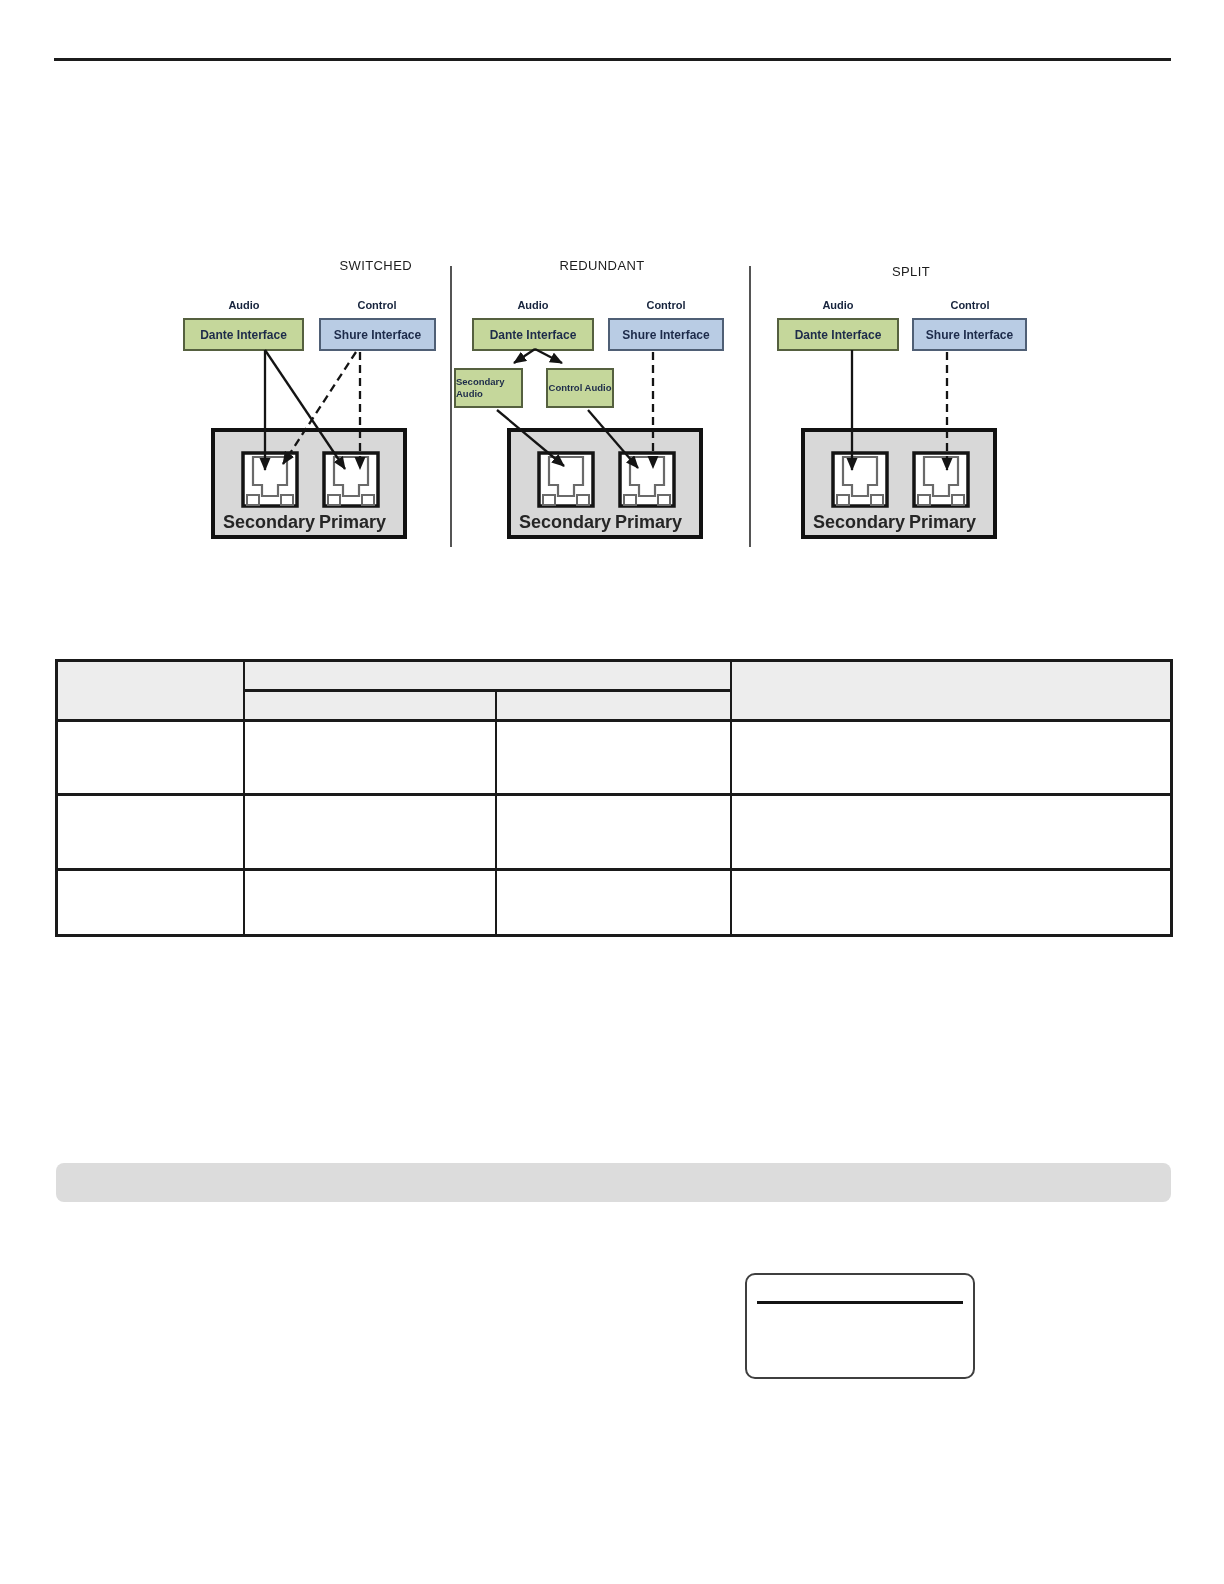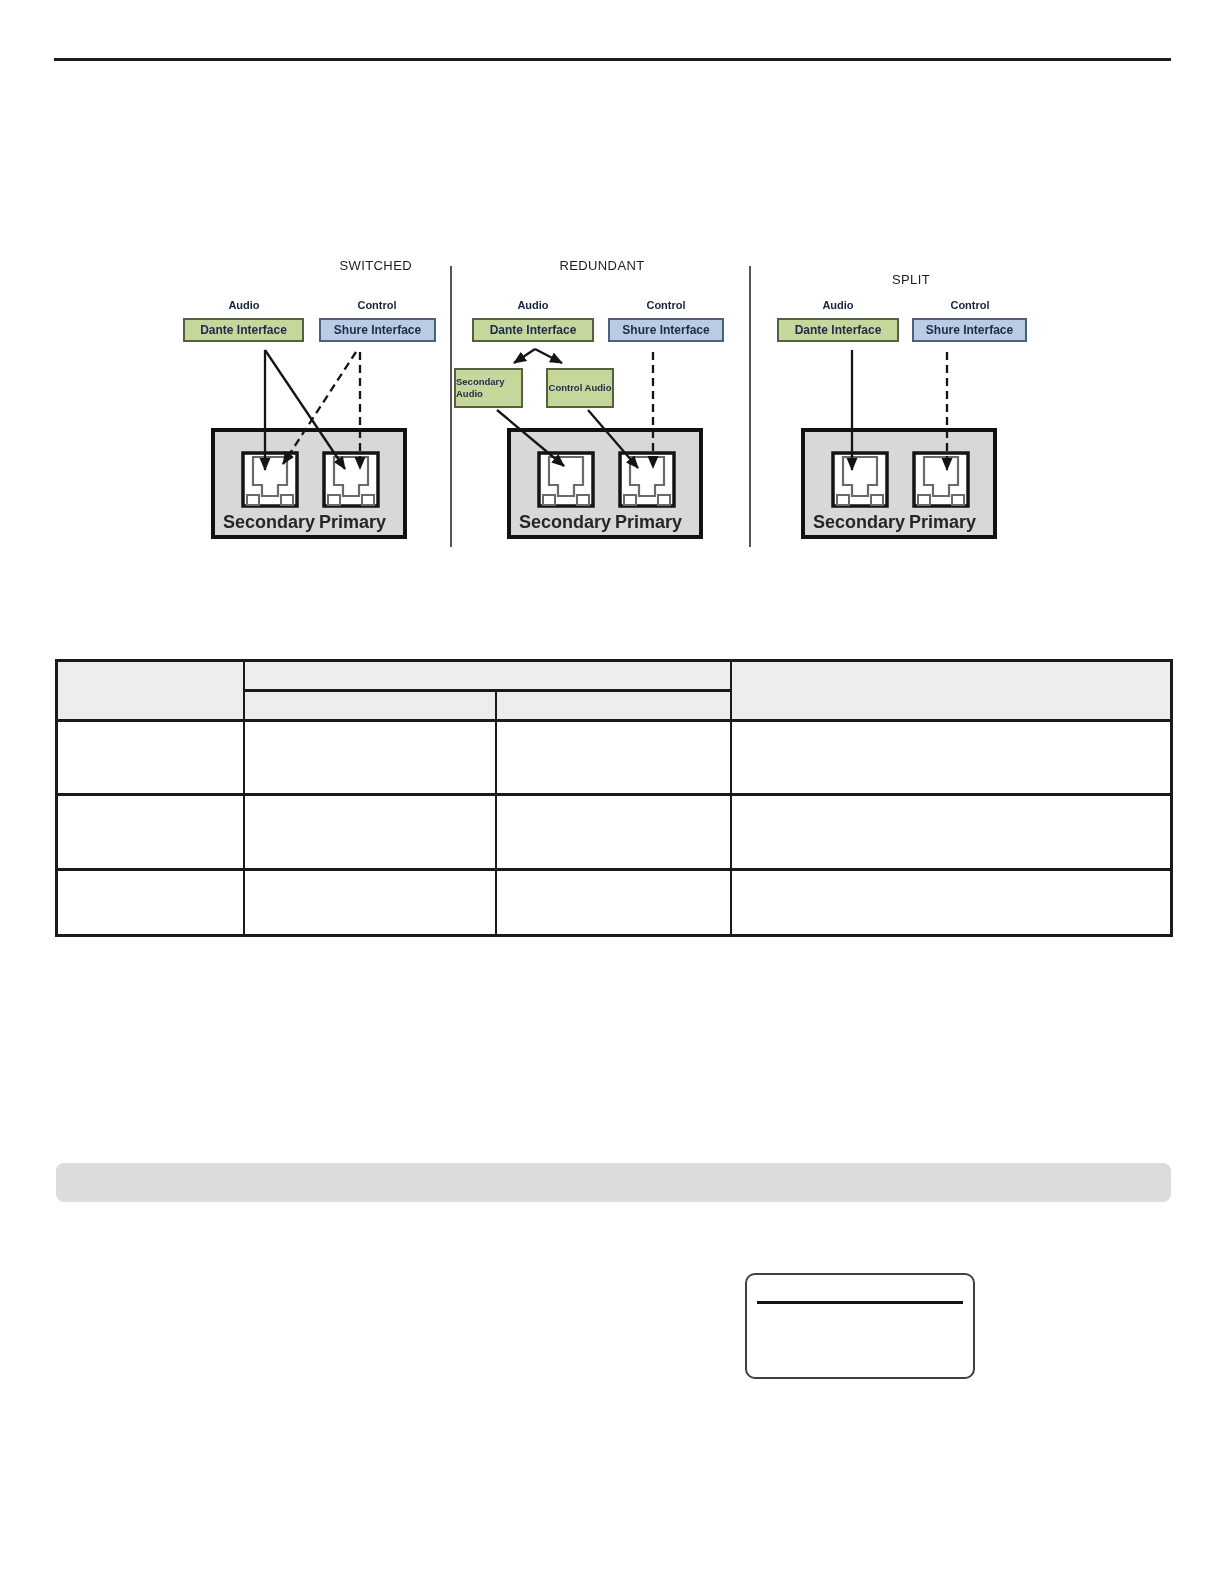--- a/index.html
+++ b/index.html
@@ -9,21 +9,21 @@
   }
   .abs{position:absolute;}
   .toprule{background:#1c1c1c;height:3px;}
   .dia-title{
     font-size:13px;letter-spacing:.4px;color:#1c1c1c;text-align:center;font-weight:500;
   }
   .col-label{
     font-size:11px;font-weight:700;color:#16233c;text-align:center;
   }
   .ibox{
-    box-sizing:border-box;height:24px;border:2px solid #4f555e;
+    box-sizing:border-box;height:33px;border:2px solid #4f555e;
     display:flex;align-items:center;justify-content:center;
     font-size:12px;font-weight:700;color:#1d2b4a;
   }
   .ibox.green{background:#c5d79b;border-color:#55603f;}
   .ibox.blue{background:#b9cce4;border-color:#4f5f75;}
   .sbox{
     box-sizing:border-box;border:2px solid #55603f;background:#c5d79b;
     display:flex;align-items:center;justify-content:center;
     font-size:9.5px;font-weight:700;color:#1d2b4a;line-height:1.3;
   }
@@ -104,21 +104,21 @@
         <rect x="2" y="2" width="54" height="53" fill="#ffffff" stroke="#141414" stroke-width="3.5"></rect>
         <path d="M12,6 H46 V34 H37 V45 H21 V34 H12 Z" fill="#ffffff" stroke="#6a6a6a" stroke-width="2.2"></path>
         <rect x="6" y="44" width="12" height="10" fill="#ffffff" stroke="#6a6a6a" stroke-width="2"></rect>
         <rect x="40" y="44" width="12" height="10" fill="#ffffff" stroke="#6a6a6a" stroke-width="2"></rect>
       </svg>
     </div>
     <span class="portlabel" style="left:8px;width:92px;">Secondary</span>
     <span class="portlabel" style="left:100px;width:75px;">Primary</span>
   </div>
 
-  <div class="abs dia-title" style="left:801px;top:272px;width:220px;">SPLIT</div>
+  <div class="abs dia-title" style="left:801px;top:264px;width:220px;">SPLIT</div>
   <div class="abs col-label" style="left:778px;top:299px;width:120px;">Audio</div>
   <div class="abs col-label" style="left:910px;top:299px;width:120px;">Control</div>
   <div class="abs ibox green" style="left:777px;top:318px;width:122px;">Dante Interface</div>
   <div class="abs ibox blue" style="left:912px;top:318px;width:115px;">Shure Interface</div>
   <div class="abs panel" style="left:801px;top:428px;">
     <div class="jack" style="left:26px;">
       <svg width="58" height="57" viewBox="0 0 58 57">
         <rect x="2" y="2" width="54" height="53" fill="#ffffff" stroke="#141414" stroke-width="3.5"></rect>
         <path d="M12,6 H46 V34 H37 V45 H21 V34 H12 Z" fill="#ffffff" stroke="#6a6a6a" stroke-width="2.2"></path>
         <rect x="6" y="44" width="12" height="10" fill="#ffffff" stroke="#6a6a6a" stroke-width="2"></rect>

